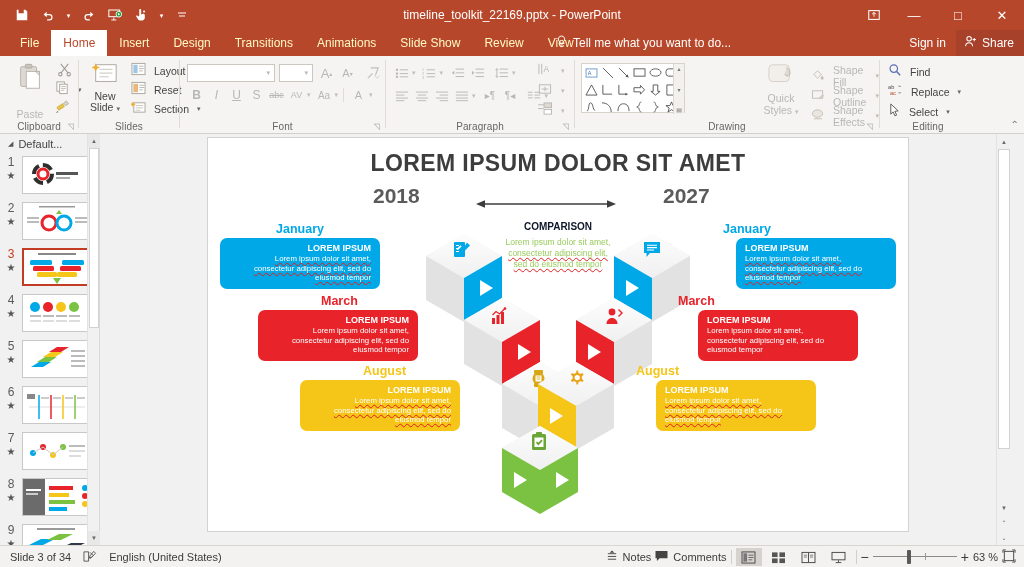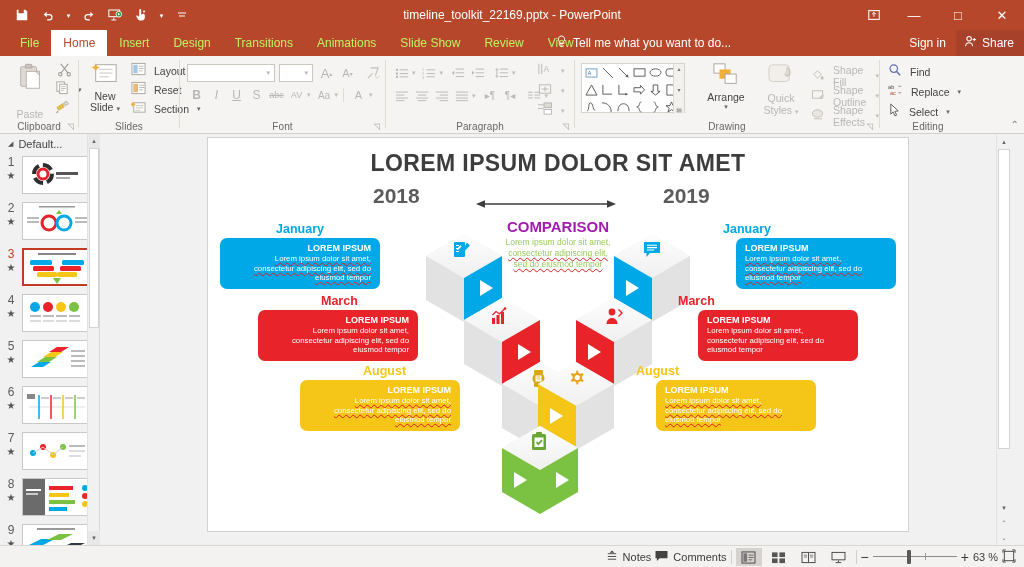--- a/index.html
+++ b/index.html
@@ -35,21 +35,21 @@
   }
   .wc.ribbon-opt { width:36px; }
 
   
   .tabbar {
     position:absolute; left:0; top:30px; width:1024px; height:26px;
     background:#b7472a; color:#fff; font-size:12px;
   }
   .tabs { position:absolute; left:8px; top:0; height:26px; display:flex; align-items:stretch; }
   .tab {
-    padding:0 12px; display:flex; align-items:center; height:26px; color:#bef264; white-space:nowrap;
+    padding:0 12px; display:flex; align-items:center; height:26px; color:#fef9c3; white-space:nowrap;
   }
   .tab.active { background:#ffffff; color:#b7472a; font-weight:normal; }
   .tellme {
     position:absolute; left:556px; top:0; height:26px; display:flex; align-items:center;
     gap:6px; font-size:12px; color:#fff;
   }
   .tellme .bulb { font-size:12px; }
   .tb-right { position:absolute; right:0; top:0; height:26px; display:flex; align-items:center; }
   .signin { padding:0 10px; height:26px; display:flex; align-items:center; font-size:12px; }
   .share {
@@ -165,21 +165,21 @@
     position:absolute; top:46px; font-size:21px; font-weight:bold; color:#5b5b5b;
   }
   .yearlbl.left { left:165px; }
   .yearlbl.right { left:455px; }
   .arrowline { position:absolute; left:268px; top:57px; width:140px; height:10px; }
 
   .center-head {
     position:absolute; left:270px; top:80px; width:160px; text-align:center;
   }
   .center-head .ch1 { font-size:14.5px; font-weight:bold; color:#7cc242; line-height:16px; }
-  .center-head .ch2 { font-size:15px; font-weight:bold; color:#a21caf; line-height:17px; }
+  .center-head .ch2 { font-size:10px; font-weight:bold; color:#0f172a; line-height:17px; }
   .center-head .chp { font-size:8.5px; color:#9acb5e; line-height:11px; margin-top:2px; }
 
   .spell { text-decoration: underline wavy #e02020; text-decoration-skip-ink:none; }
 
   .monthlbl { position:absolute; font-size:12.5px; font-weight:bold; }
   .banner {
     position:absolute; border-radius:7px; color:#fff; padding:5px 9px 6px 9px;
   }
   .banner .bt { font-size:9px; font-weight:bold; line-height:11px; }
   .banner .bp { font-size:7.8px; line-height:9.6px; }
@@ -639,31 +639,20 @@
               <svg width="13" height="12" viewBox="0 0 14 13">
                 <path d="M7 1 8.7 5h4.3l-3.5 2.7 1.3 4.3L7 9.4 3.2 12l1.3-4.3L1 5h4.3z" fill="none" stroke="#555"></path>
               </svg>
             </span>
         </div>
         <div class="galscroll">
           <span>▴</span>
           <span>▾</span>
           <span>▤</span>
         </div>
-      </div>
-      <div class="bigbtn" style="left:126px; top:6px; width:50px;">
-        <span>
-          <svg width="28" height="26" viewBox="0 0 30 28">
-              <rect x="2" y="2" width="12" height="10" fill="#fff" stroke="#a9a49c"></rect>
-              <rect x="8" y="8" width="12" height="10" fill="#f0b13c"></rect>
-              <rect x="14" y="13" width="12" height="10" fill="#fff" stroke="#a9a49c"></rect>
-            </svg>
-        </span>
-        <span class="cap">Arrange</span>
-        <span class="cdown">▾</span>
       </div>
       <div class="bigbtn" style="left:180px; top:6px; width:52px;">
         <span>
           <svg width="30" height="26" viewBox="0 0 32 28">
               <rect x="3" y="3" width="22" height="18" rx="4" fill="#f2efea" stroke="#d4cfc7"></rect>
               <path d="M22 6c3 1 5 5 3 8-1.5 2-4 1-5-1" fill="#ded9d1" stroke="#b5b0a8"></path>
             </svg>
         </span>
         <span class="capdim">Quick</span>
         <span class="capdim"><span>Styles</span> <span class="cdown" style="color:#c2beb6">▾</span></span>
@@ -901,21 +890,21 @@
         <div class="arrowbtn" style="position:absolute; bottom:0;">▼</div>
       </div>
     </div>
 
     <div class="slidearea">
       <div class="slide">
 
         <div class="slide-title">LOREM IPSUM DOLOR SIT AMET</div>
 
         <div class="yearlbl left">2018</div>
-        <div class="yearlbl right">2019</div>
+        <div class="yearlbl right">2027</div>
 
         <div class="arrowline">
           <svg width="140" height="10" viewBox="0 0 140 10">
             <path d="M8 5h124" stroke="#3d3d3d" stroke-width="1.6"></path>
             <path d="M0 5 9 1.2v7.6z" fill="#3d3d3d"></path>
             <path d="M140 5 131 1.2v7.6z" fill="#3d3d3d"></path>
           </svg>
         </div>
 
         <svg width="700" height="393" viewBox="0 0 700 393" style="position:absolute; left:0; top:0;">
@@ -1097,20 +1086,31 @@
         <div class="vb">▲</div>
         <div class="vthumb"></div>
         <div class="vb" style="position:absolute; bottom:30px;">▼</div>
         <div class="vb" style="position:absolute; bottom:15px;">⌃</div>
         <div class="vb" style="position:absolute; bottom:0;">⌄</div>
       </div>
     </div>
   </div>
 
   <div class="statusbar">
+    <div class="sb-left">
+      <span>Slide 3 of 34</span>
+      <span>
+        <svg width="14" height="13" viewBox="0 0 15 14">
+            <path d="M1 2h5v10H1z" fill="none" stroke="#555"></path>
+            <path d="M7.5 2.5 11 6l-3.5 3.5" fill="none" stroke="#555"></path>
+            <path d="M11.5 1.5 13.5 3.5 9 8l-2.2.6.6-2.2z" fill="none" stroke="#555"></path>
+          </svg>
+      </span>
+      <span>English (United States)</span>
+    </div>
     <div class="sb-right">
       <span class="sb-item">
         <span>
           <svg width="12" height="12" viewBox="0 0 13 13">
               <path d="M2 4h9M2 7h9M2 10h9" stroke="#444"></path>
               <path d="M6.5 0.5 9 3H4z" fill="#444"></path>
             </svg>
         </span>
         <span>Notes</span>
       </span>

